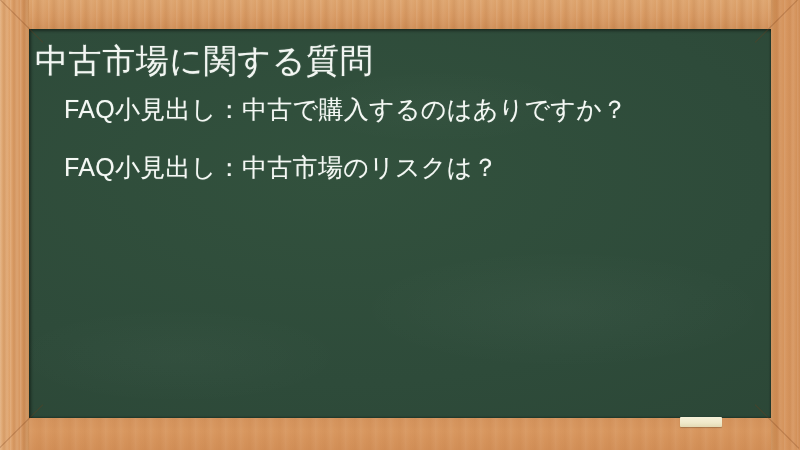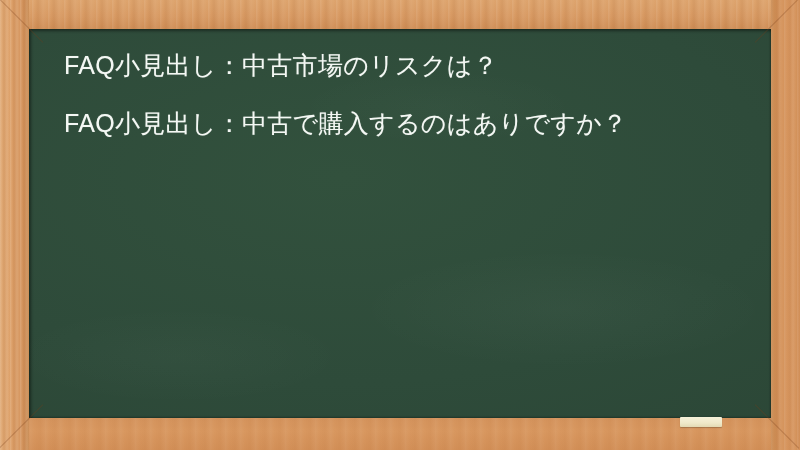--- a/index.html
+++ b/index.html
@@ -187,24 +187,25 @@
 </style>
 </head>
 <body>
 
 <div id="blackboard-figure">
 
   <div id="chalkboard-surface">
     <div id="chalk-dust-overlay"></div>
 
     <div id="board-content">
+      <h1 id="page-title">中古市場に関する質問</h1>
 
       <ul id="faq-list">
+        <li>FAQ小見出し：中古で購入するのはありですか？</li>
         <li>FAQ小見出し：中古市場のリスクは？</li>
-        <li>FAQ小見出し：中古で購入するのはありですか？</li>
       </ul>
     </div>
   </div>
 
   <div class="frame-piece" id="frame-top"></div>
   <div class="frame-piece" id="frame-bottom"></div>
   <div class="frame-piece" id="frame-left"></div>
   <div class="frame-piece" id="frame-right"></div>
 
   <div class="miter" id="miter-tl">

